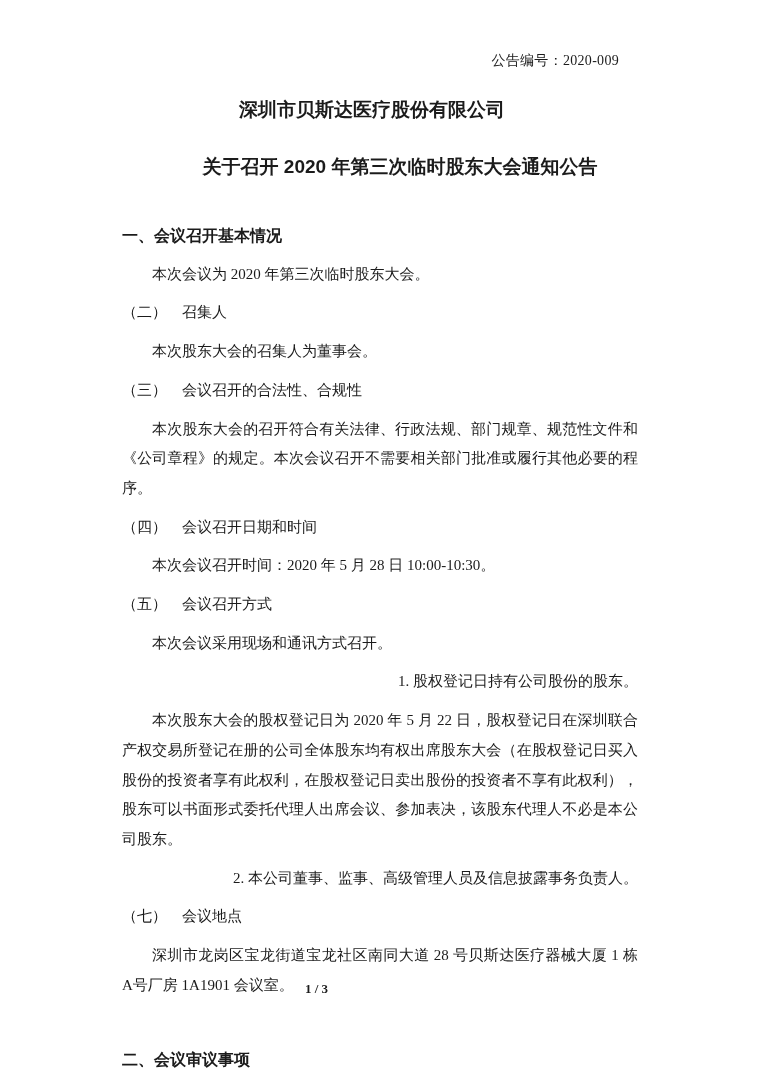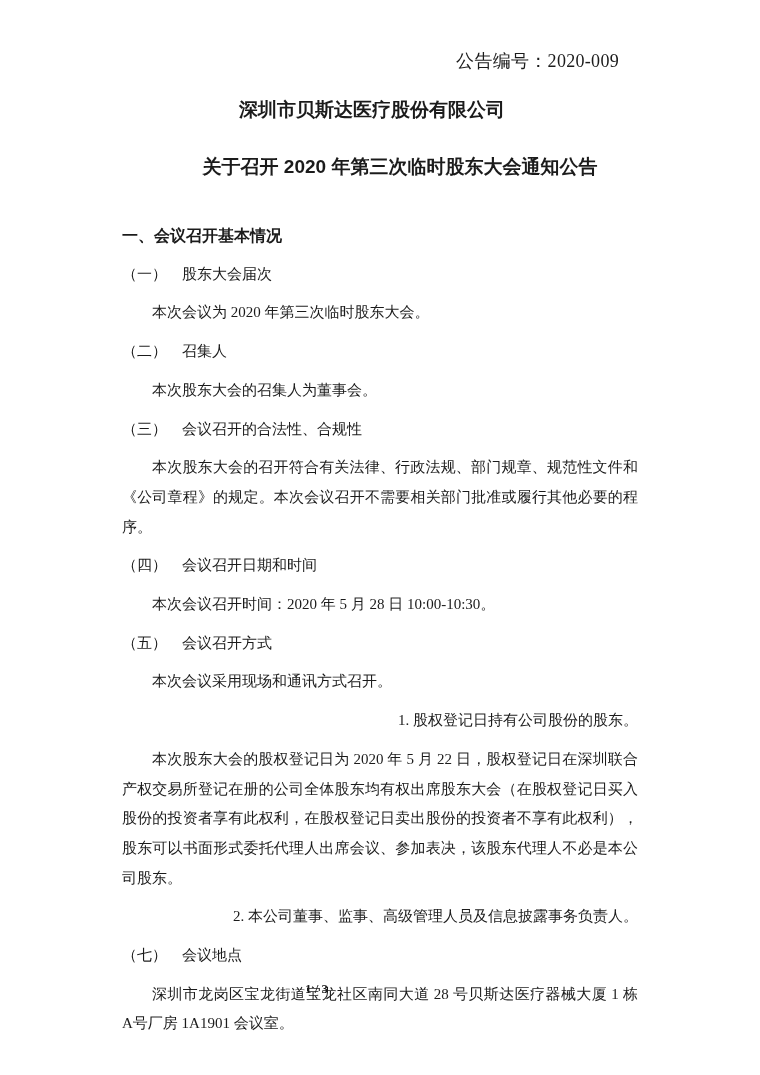--- a/index.html
+++ b/index.html
@@ -13,21 +13,21 @@
     height: 1075px;
     background: #ffffff;
     overflow: hidden;
     color: #1b1b1b;
     font-family: "Liberation Serif", "DejaVu Serif", serif;
   }
   .ann-no {
     position: absolute;
     top: 52px;
     right: 141px;
-    font-size: 18px;
+    font-size: 14px;
     line-height: 18px;
     letter-spacing: 0.3px;
   }
   .doc-title {
     position: absolute;
     left: 0;
     width: 744px;
     text-align: center;
     font-family: "Liberation Sans", "DejaVu Sans", sans-serif;
     font-weight: bold;
@@ -79,21 +79,20 @@
   <div class="ann-no">公告编号：2020-009</div>
 
   <div class="doc-title t1">深圳市贝斯达医疗股份有限公司</div>
 
   <div class="doc-title t2">关于召开 2020 年第三次临时股东大会通知公告</div>
 
   <div class="content">
 
     <p class="sec-heading">一、会议召开基本情况</p>
 
-    <p class="sub">（一）　股东大会届次</p>
     <p class="ind">本次会议为 2020 年第三次临时股东大会。</p>
 
     <p class="sub">（二）　召集人</p>
     <p class="ind">本次股东大会的召集人为董事会。</p>
 
     <p class="sub">（三）　会议召开的合法性、合规性</p>
     <p class="ind">本次股东大会的召开符合有关法律、行政法规、部门规章、规范性文件和《公司章程》的规定。本次会议召开不需要相关部门批准或履行其他必要的程序。</p>
 
     <p class="sub">（四）　会议召开日期和时间</p>
     <p class="ind">本次会议召开时间：2020 年 5 月 28 日 10:00-10:30。</p>

